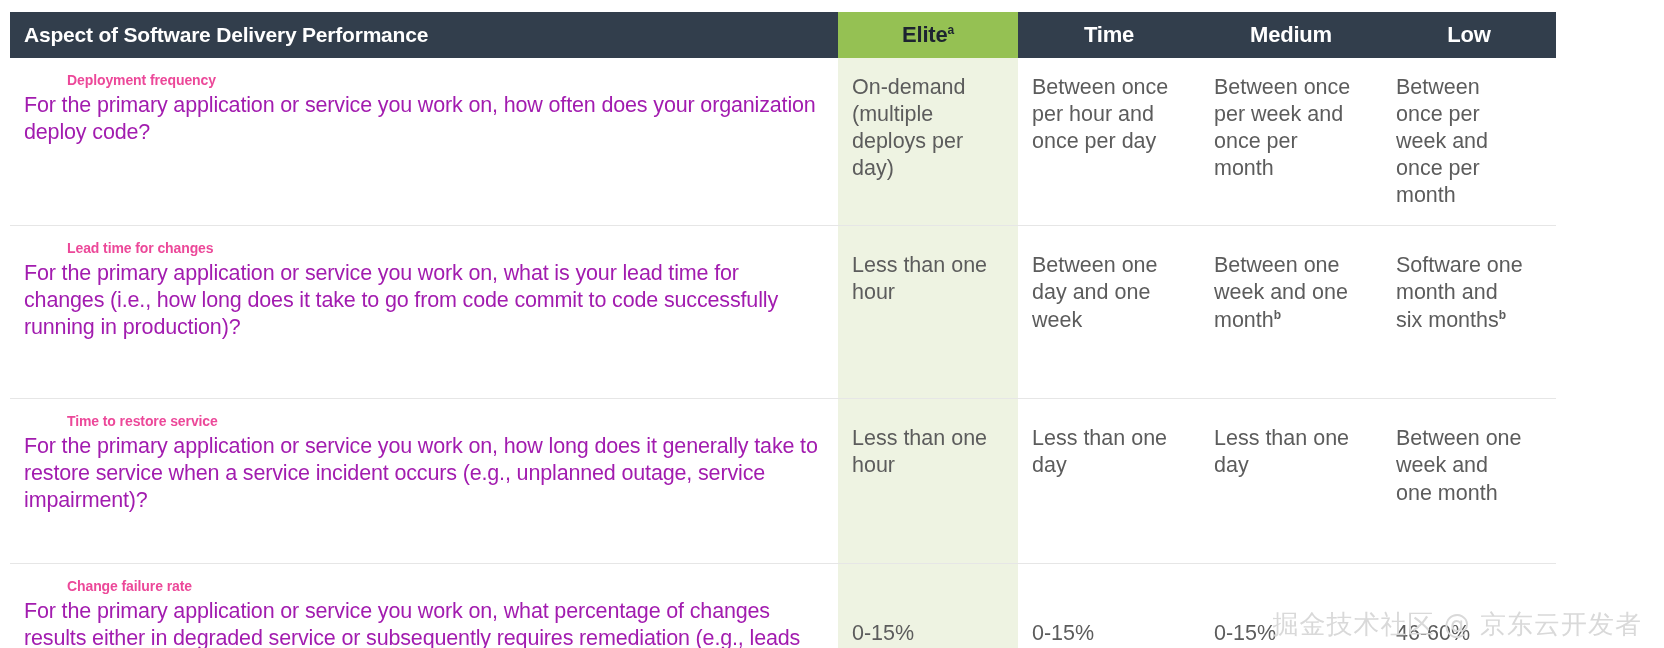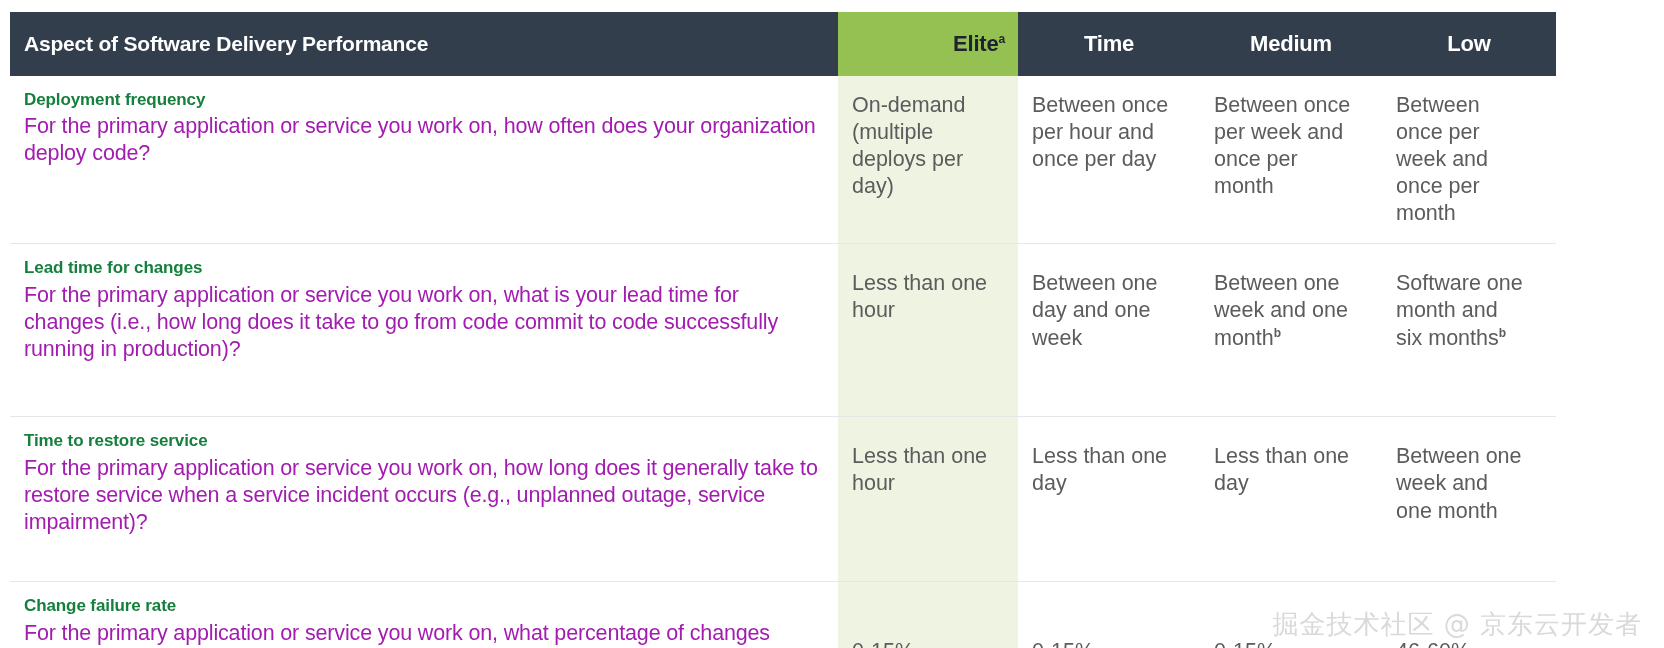--- a/index.html
+++ b/index.html
@@ -27,36 +27,35 @@
     table-layout: fixed;
     width: 1546px;
   }
 
   
   thead th {
     background: #323e4c;
     color: #ffffff;
     font-weight: bold;
     font-size: 22px;
-    height: 38px;
-    padding: 13px;
+    height: 46px;
+    padding: 0;
     vertical-align: middle;
     letter-spacing: -0.2px;
   }
   th.aspect-head {
     text-align: left;
     padding-left: 14px;
     font-size: 21px;
   }
   th.level-head {
     text-align: center;
   }
   th.elite-head {
     background: #94c košice;
-    text-align: right;
   }
   th.elite-head {
     background: #95c153;
     color: #1d2430;
   }
   .sup {
     font-size: 12px;
     vertical-align: super;
     line-height: 0;
     font-weight: bold;
@@ -82,25 +81,26 @@
     line-height: 1.26;
     color: #5c5c5c;
     font-weight: 400;
   }
   td.elite-cell {
     background: #eef3e2;
   }
 
   .aspect-title {
     font-weight: bold;
-    font-size: 17px;
-    color: #15803d;
+    font-size: 14px;
+    color: #ec4899;
     line-height: 1.2;
     margin-bottom: 3px;
     letter-spacing: -0.1px;
+    margin-left: 43px;
   }
   .aspect-desc {
     font-size: 21.5px;
     color: #a21caf;
     line-height: 1.26;
     font-weight: 400;
     letter-spacing: -0.15px;
   }
 
   

